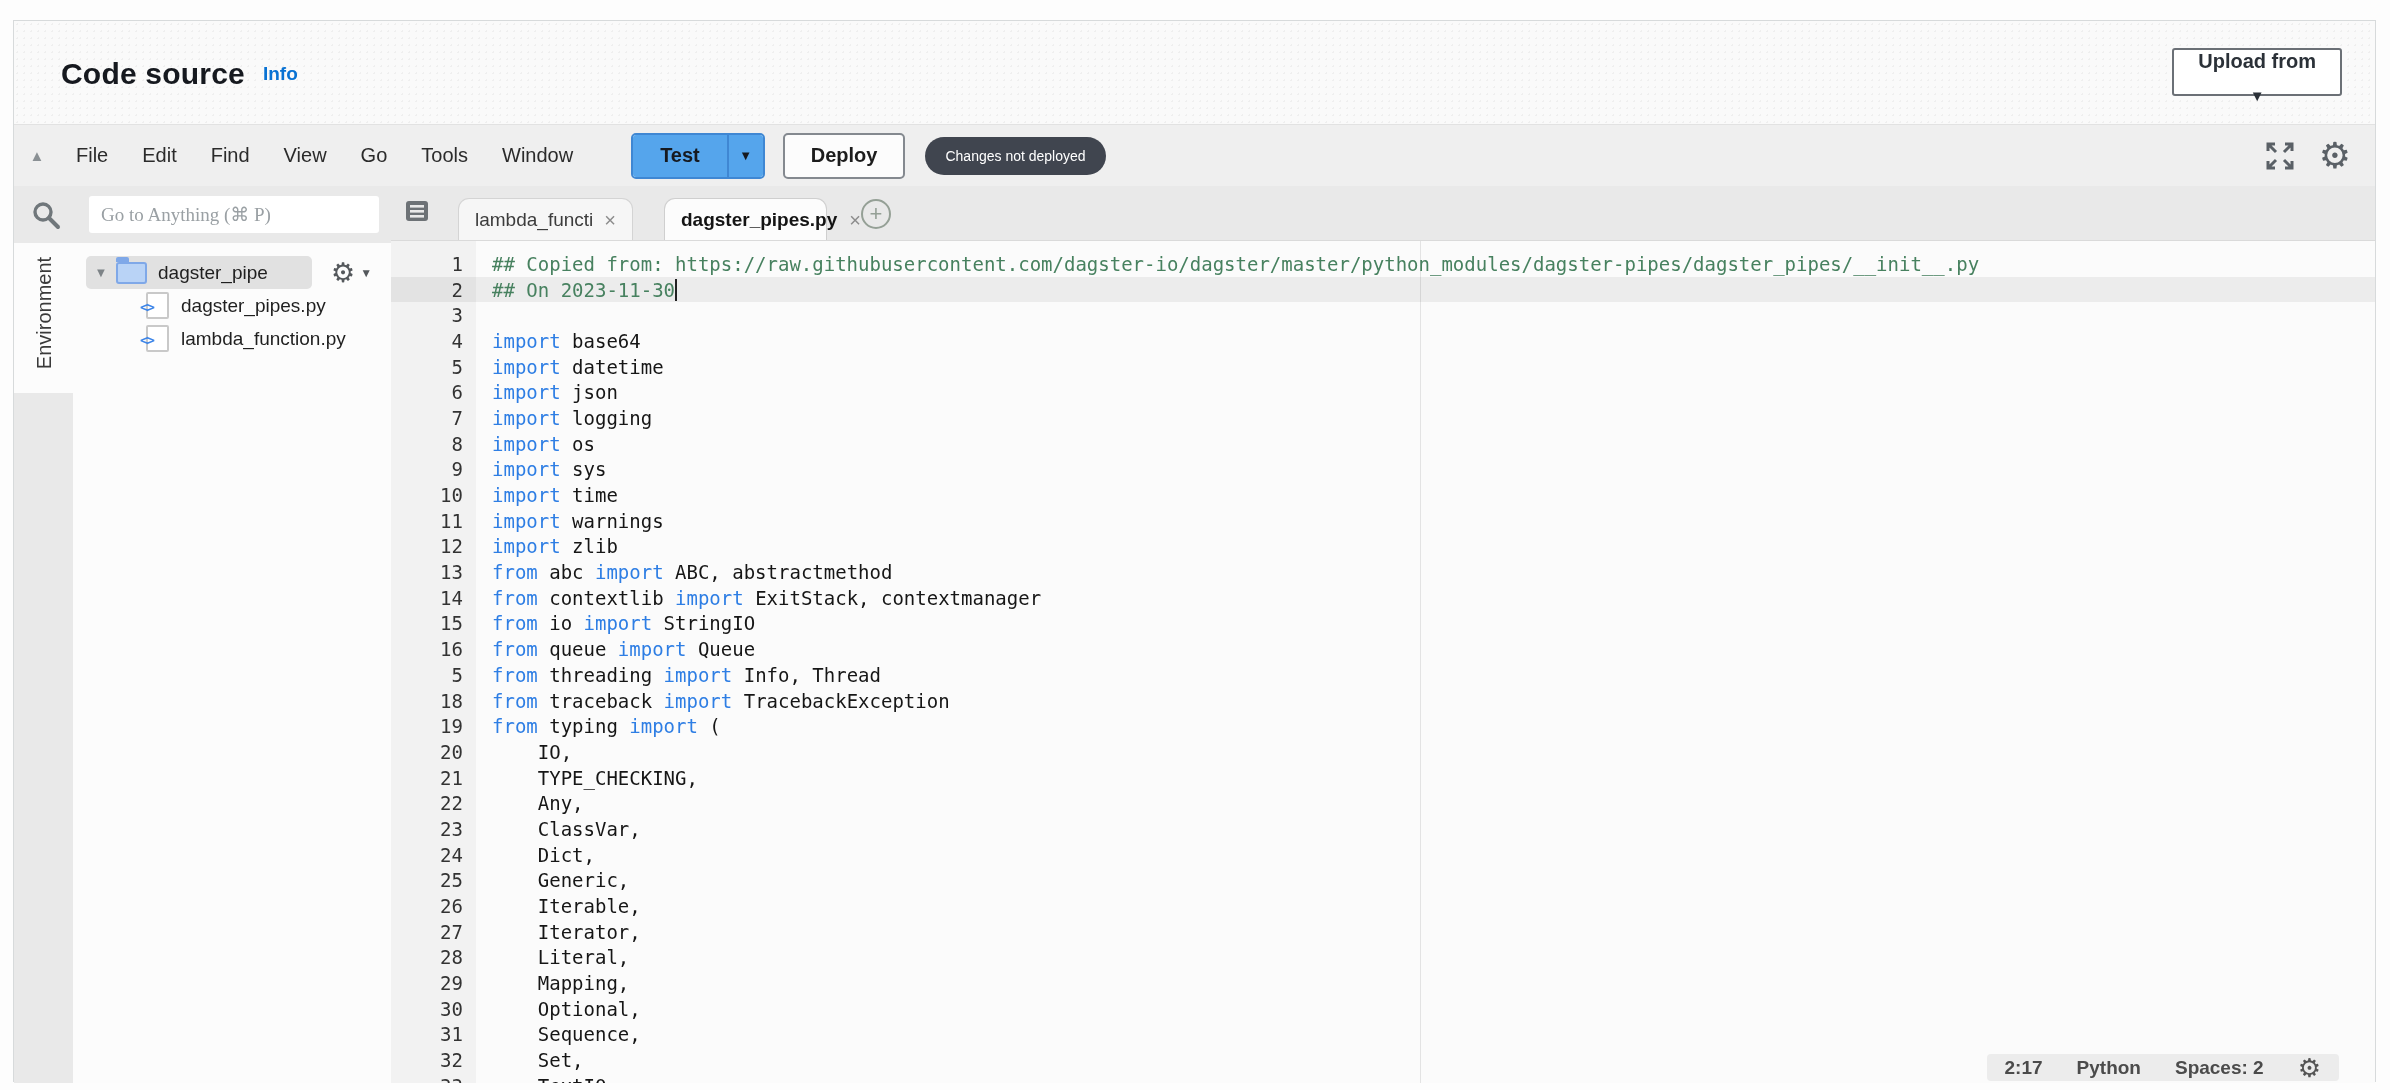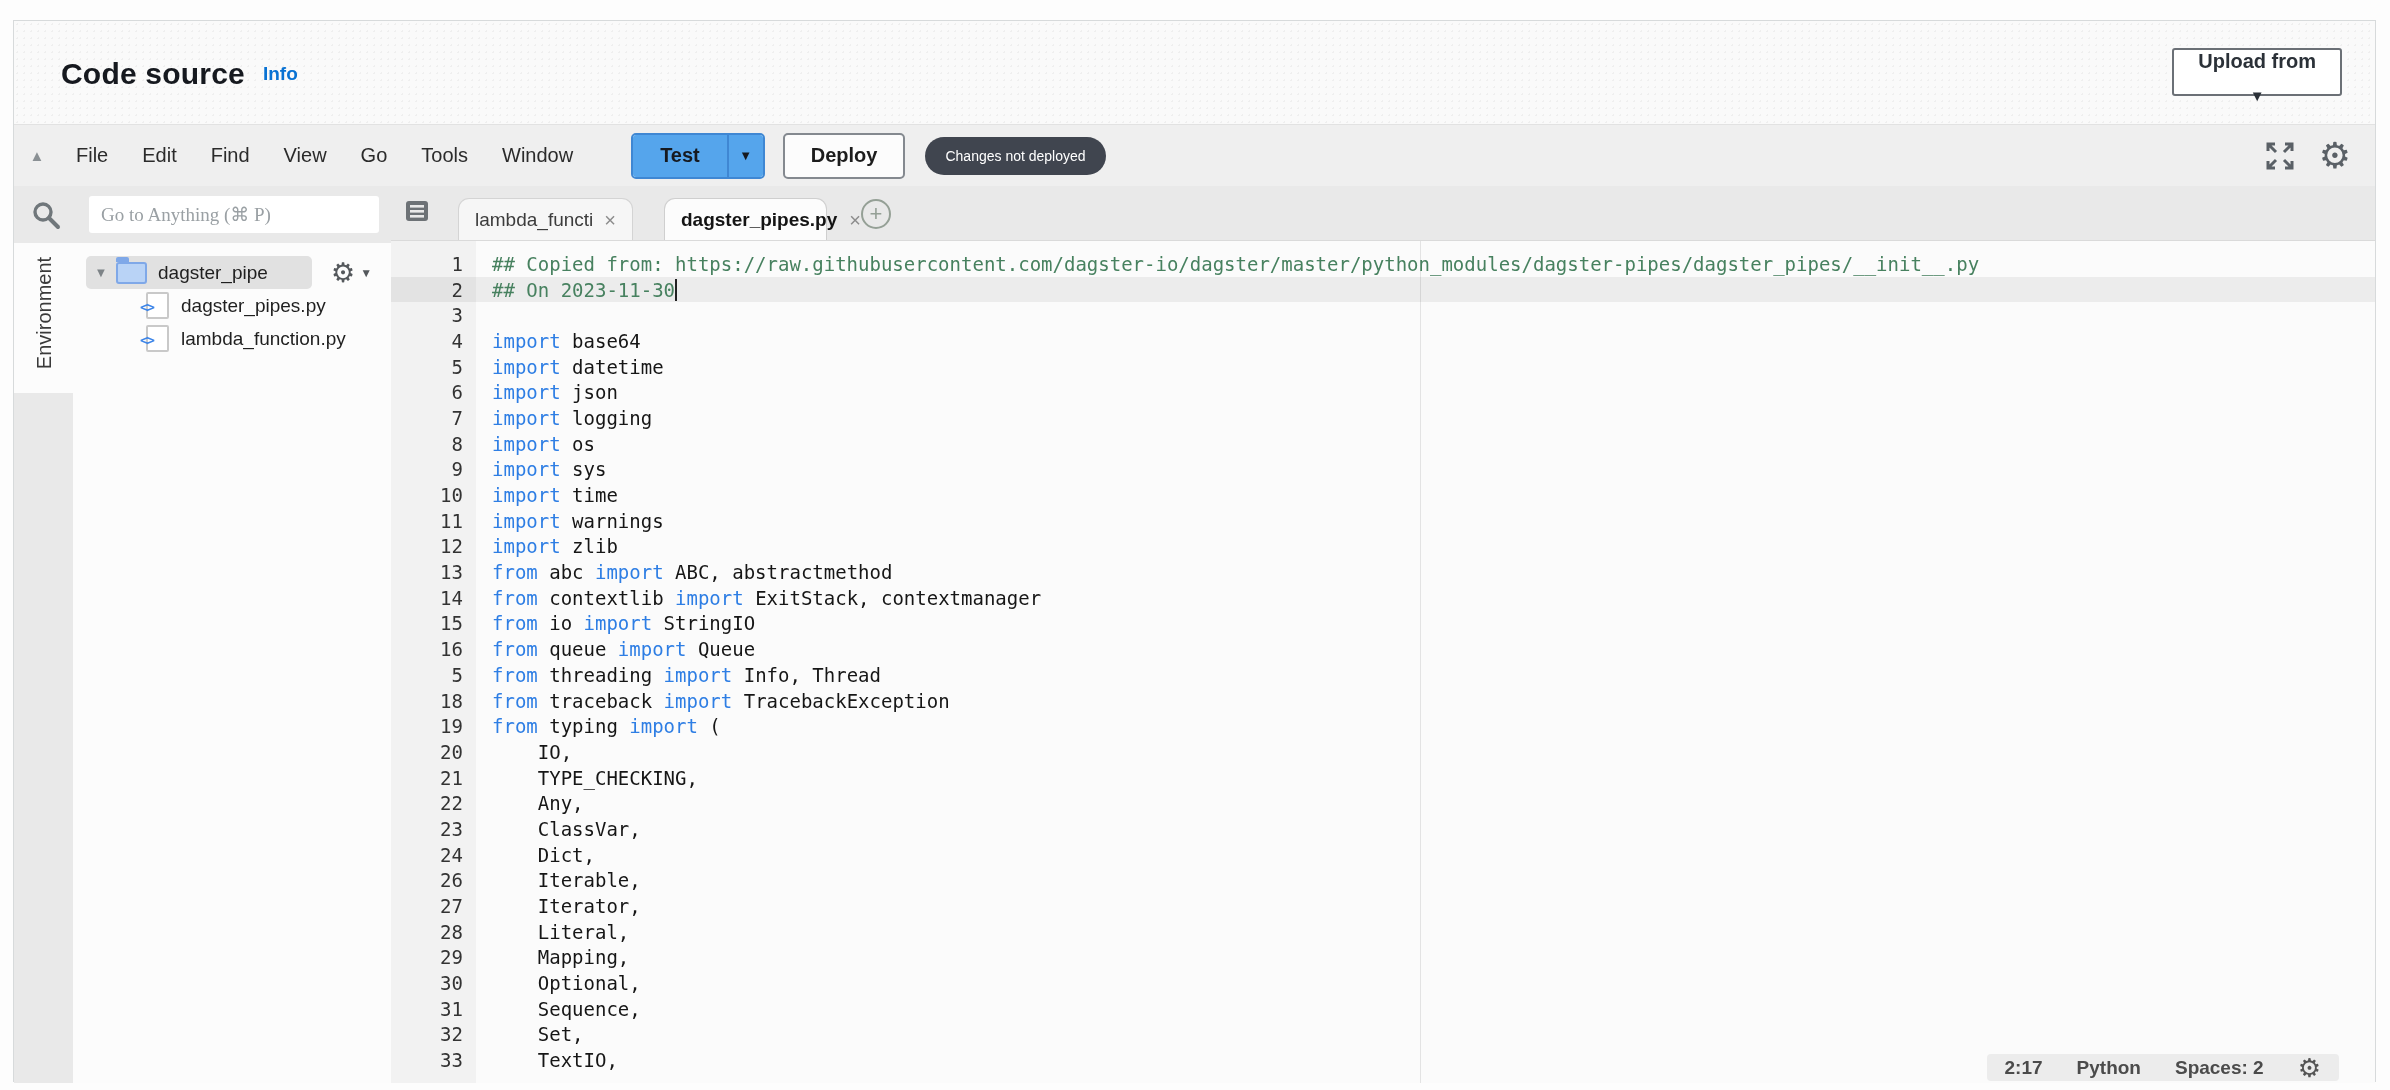--- a/index.html
+++ b/index.html
@@ -303,20 +303,24 @@
             </div>
             <div class="cl">
               <span class="n">23</span>
               <span class="t"><span>    ClassVar,</span></span>
             </div>
             <div class="cl">
               <span class="n">24</span>
               <span class="t"><span>    Dict,</span></span>
             </div>
             <div class="cl">
+              <span class="n">25</span>
+              <span class="t"><span>    Generic,</span></span>
+            </div>
+            <div class="cl">
               <span class="n">26</span>
               <span class="t"><span>    Iterable,</span></span>
             </div>
             <div class="cl">
               <span class="n">27</span>
               <span class="t"><span>    Iterator,</span></span>
             </div>
             <div class="cl">
               <span class="n">28</span>
               <span class="t"><span>    Literal,</span></span>

